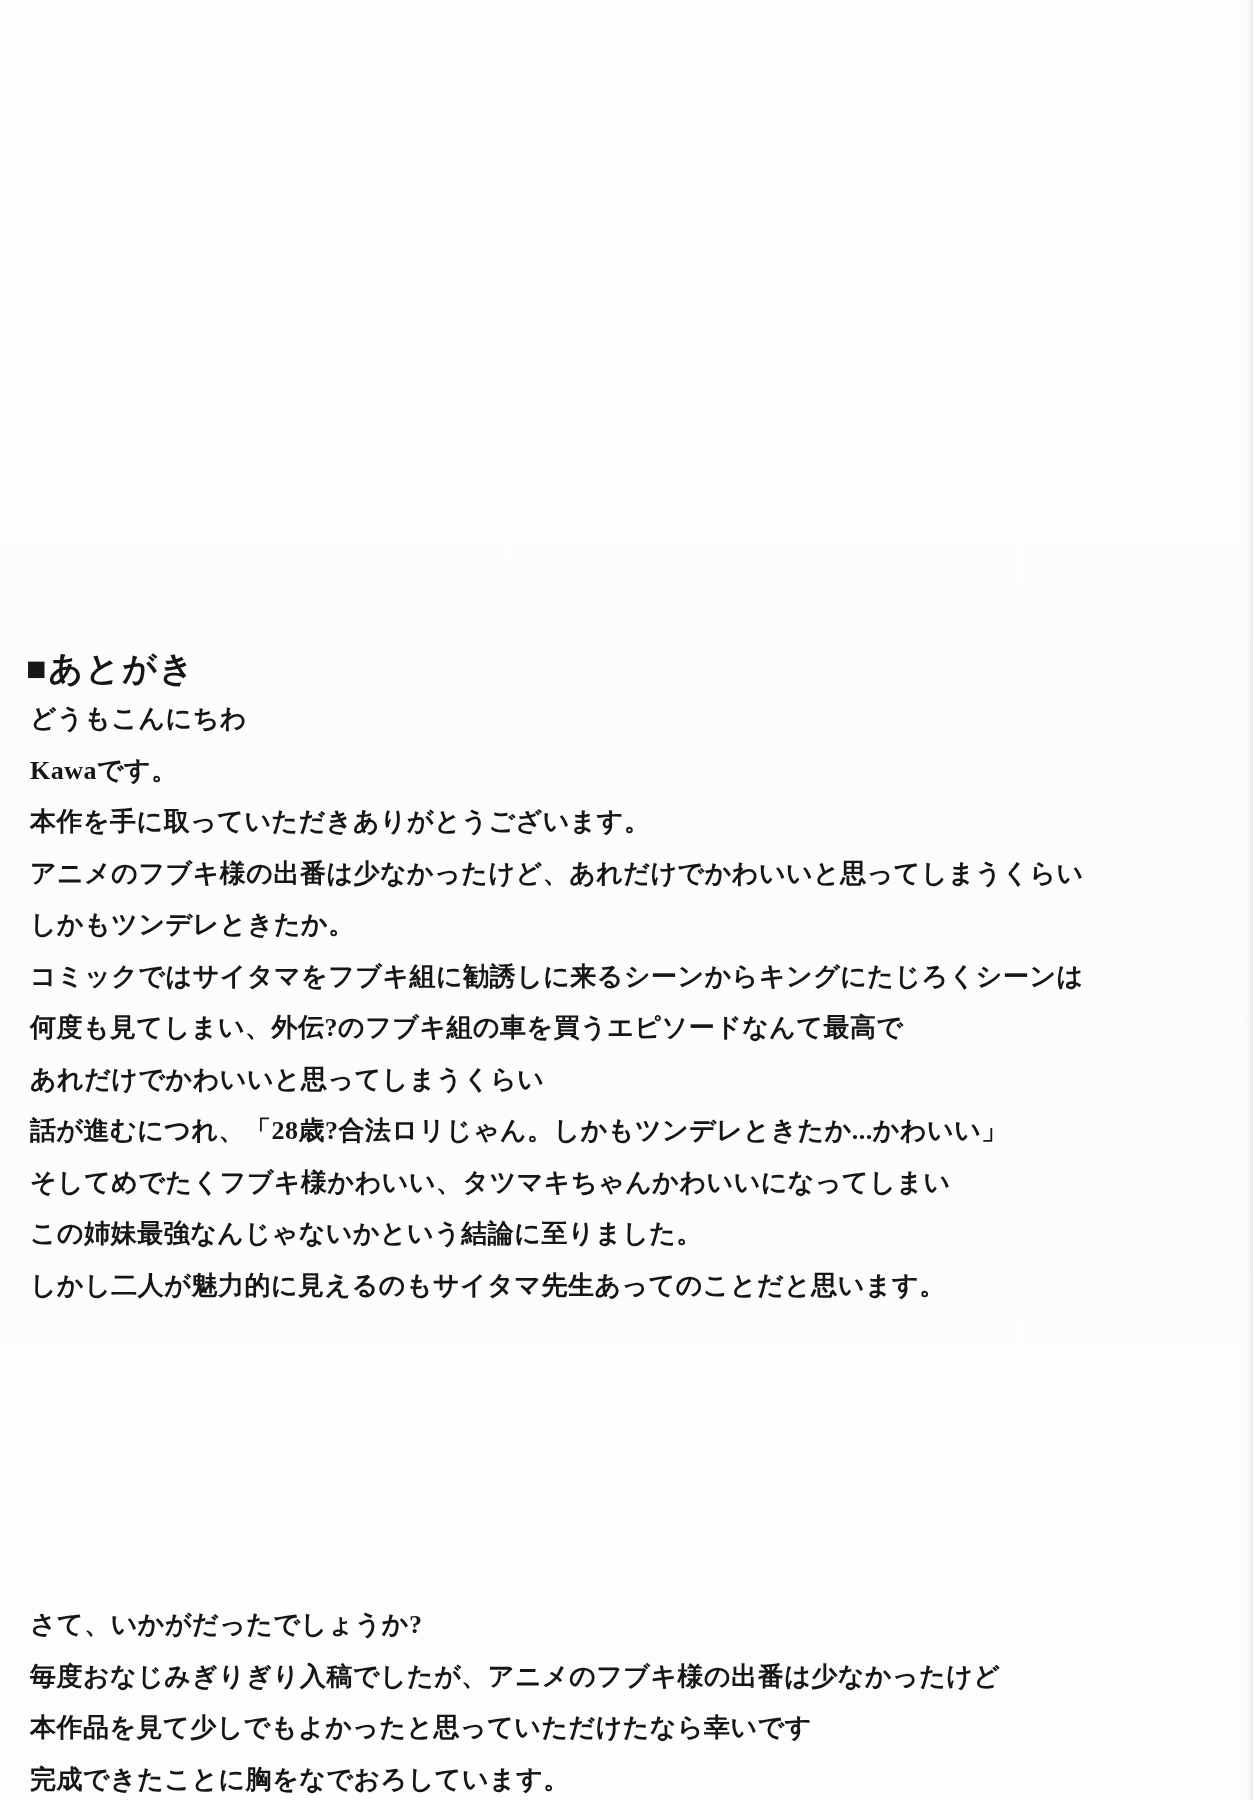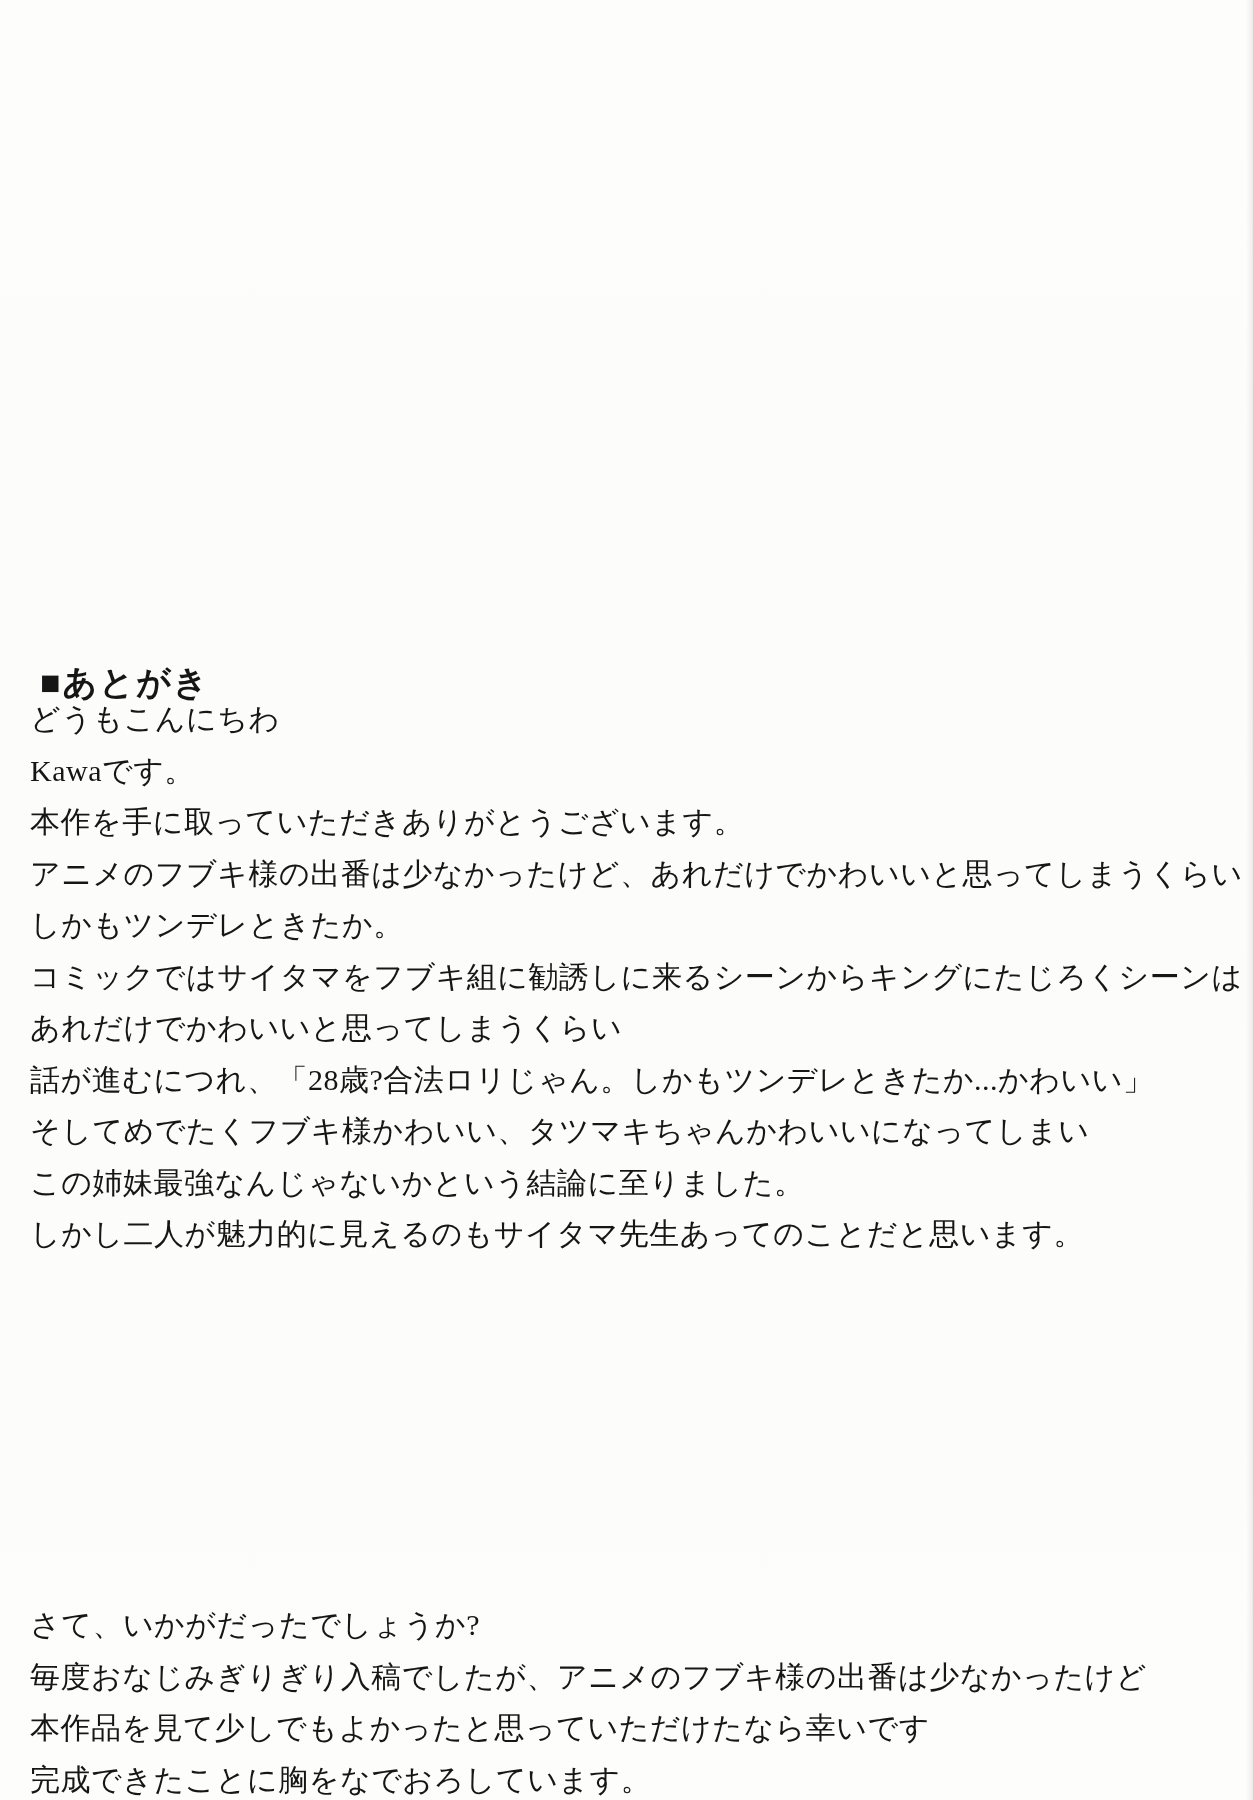--- a/index.html
+++ b/index.html
@@ -13,31 +13,31 @@
     height: 1800px;
     background: linear-gradient(180deg, #fdfdfc 0%, #fcfcfa 55%, #fdfdfc 100%);
     overflow: hidden;
     font-family: "Liberation Serif", "DejaVu Serif", serif;
     color: #161616;
   }
   .heading {
     position: absolute;
     left: 24px;
     top: 644px;
-    margin: 16px;
+    margin: 2px;
     font-size: 34px;
     font-weight: 800;
     letter-spacing: 2px;
     white-space: nowrap;
   }
   .block {
     position: absolute;
     left: 30px;
-    font-size: 30px;
-    font-weight: 400;
+    font-size: 26px;
+    font-weight: 700;
     line-height: 51.5px;
     letter-spacing: 0.5px;
     white-space: nowrap;
   }
   .block .line {
     height: 51.5px;
   }
   .body-block { top: 693px; }
   .closing-block { top: 1599px; }
   
@@ -65,20 +65,21 @@
       <div class="line">Kawaです。</div>
 
       <div class="line">本作を手に取っていただきありがとうございます。</div>
 
       <div class="line">アニメのフブキ様の出番は少なかったけど、あれだけでかわいいと思ってしまうくらい</div>
 
       <div class="line">しかもツンデレときたか。</div>
 
       <div class="line">コミックではサイタマをフブキ組に勧誘しに来るシーンからキングにたじろくシーンは</div>
 
+      <div class="line">何度も見てしまい、外伝?のフブキ組の車を買うエピソードなんて最高で</div>
 
 
       <div class="line">あれだけでかわいいと思ってしまうくらい</div>
 
 
       <div class="line">話が進むにつれ、「28歳?合法ロリじゃん。しかもツンデレときたか...かわいい」</div>
 
       <div class="line">そしてめでたくフブキ様かわいい、タツマキちゃんかわいいになってしまい</div>
 
       <div class="line">この姉妹最強なんじゃないかという結論に至りました。</div>

